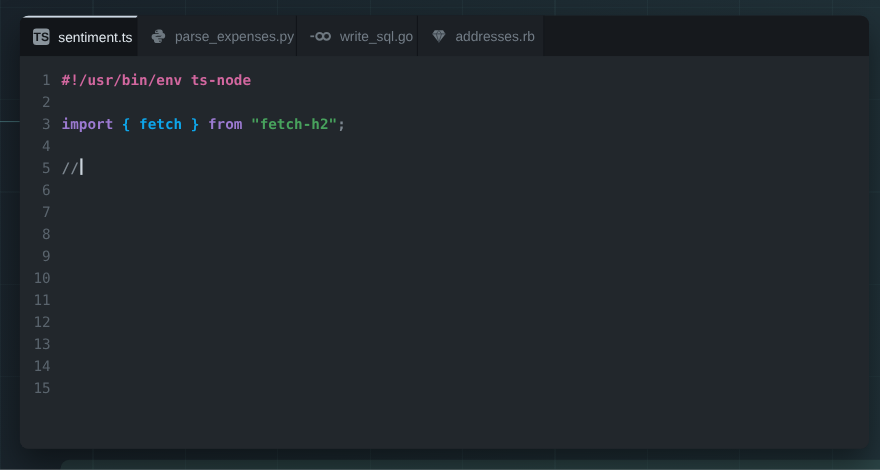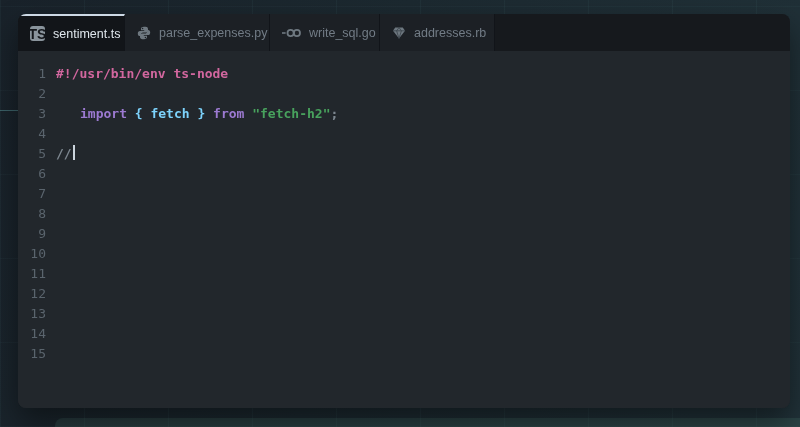--- a/index.html
+++ b/index.html
@@ -48,21 +48,21 @@
   .tab.t3{width:145px;}
   .tab.t4{width:115px;}
   .tab.active{
     background:var(--tab-active-bg,#121519);
     color:var(--tab-active-text,#dfe6ec);
     border-top:2px solid var(--active-tab-highlight,#cdd9e5);
   }
   .ts-badge{
     width:15px;height:15px;border-radius:3px;flex-shrink:0;
     background:#8a949c;color:#14171b;
-    font-size:14px;font-weight:bold;
+    font-size:11px;font-weight:bold;
     display:flex;align-items:center;justify-content:center;
   }
   .tab-icon{flex-shrink:0;display:flex;align-items:center;}
   .code-area{
     position:absolute;top:37px;left:0;right:0;bottom:0;
     background:var(--editor-bg,#22272c);
     font-family:"DejaVu Sans Mono","Liberation Mono",monospace;
     font-size:13px;line-height:20px;
     padding-top:13px;box-sizing:border-box;
     cursor:text;
@@ -136,21 +136,21 @@
         <div class="line">
           <span class="ln">1</span>
           <span class="lc"><span style="color: rgb(210, 103, 159);">#!/usr/bin/env ts-node</span></span>
         </div>
         <div class="line">
           <span class="ln">2</span>
           <span class="lc"></span>
         </div>
         <div class="line">
           <span class="ln">3</span>
-          <span class="lc"><span style="color: rgb(156, 122, 209); margin-left: 24px;">import</span><span style="color: #7dd3fc;"> { fetch } </span><span style="color: rgb(156, 122, 209);">from</span><span style="color: rgb(185, 193, 202);"> </span><span style="color: rgb(72, 162, 93);">"fetch-h2"</span><span style="color: rgb(125, 135, 144);">;</span></span>
+          <span class="lc"><span style="color: rgb(156, 122, 209);">import</span><span style="color: #0ea5e9;"> { fetch } </span><span style="color: rgb(156, 122, 209);">from</span><span style="color: rgb(185, 193, 202);"> </span><span style="color: rgb(72, 162, 93);">"fetch-h2"</span><span style="color: rgb(125, 135, 144);">;</span></span>
         </div>
         <div class="line">
           <span class="ln">4</span>
           <span class="lc"></span>
         </div>
         <div class="line">
           <span class="ln">5</span>
           <span class="lc"><span style="color: rgb(125, 135, 144);">//</span><span class="caret"></span></span>
         </div>
         <div class="line">

